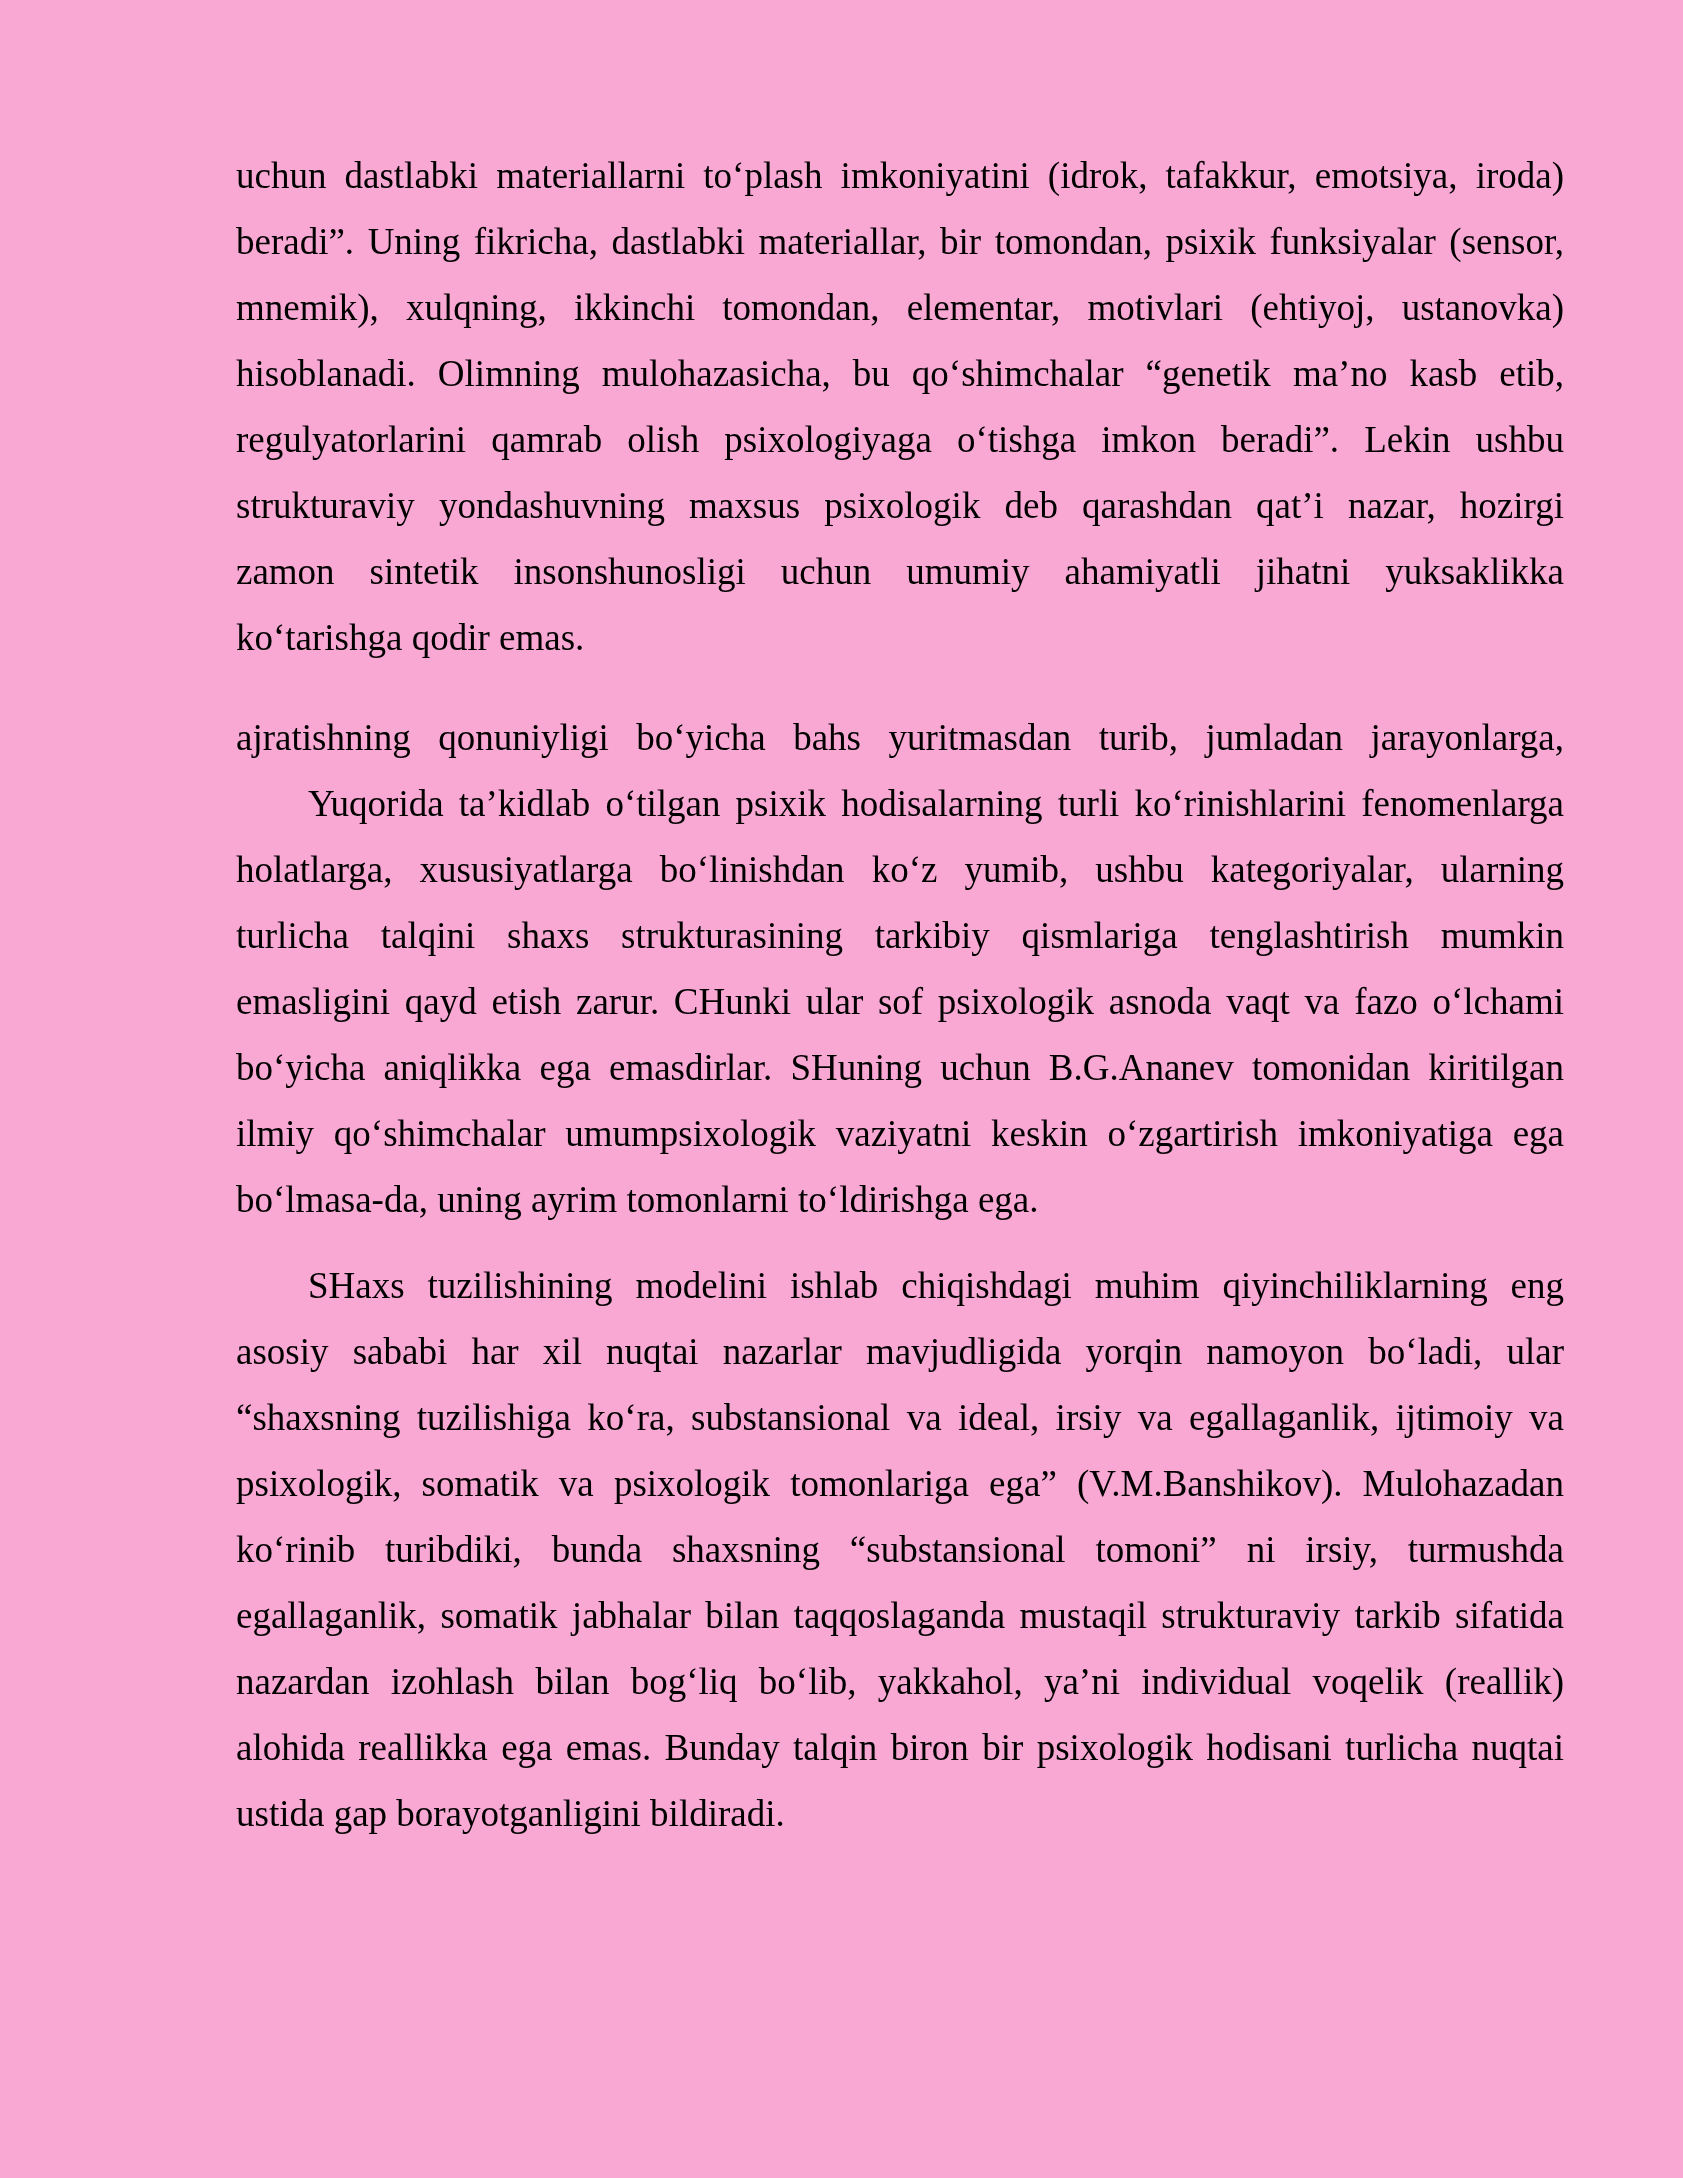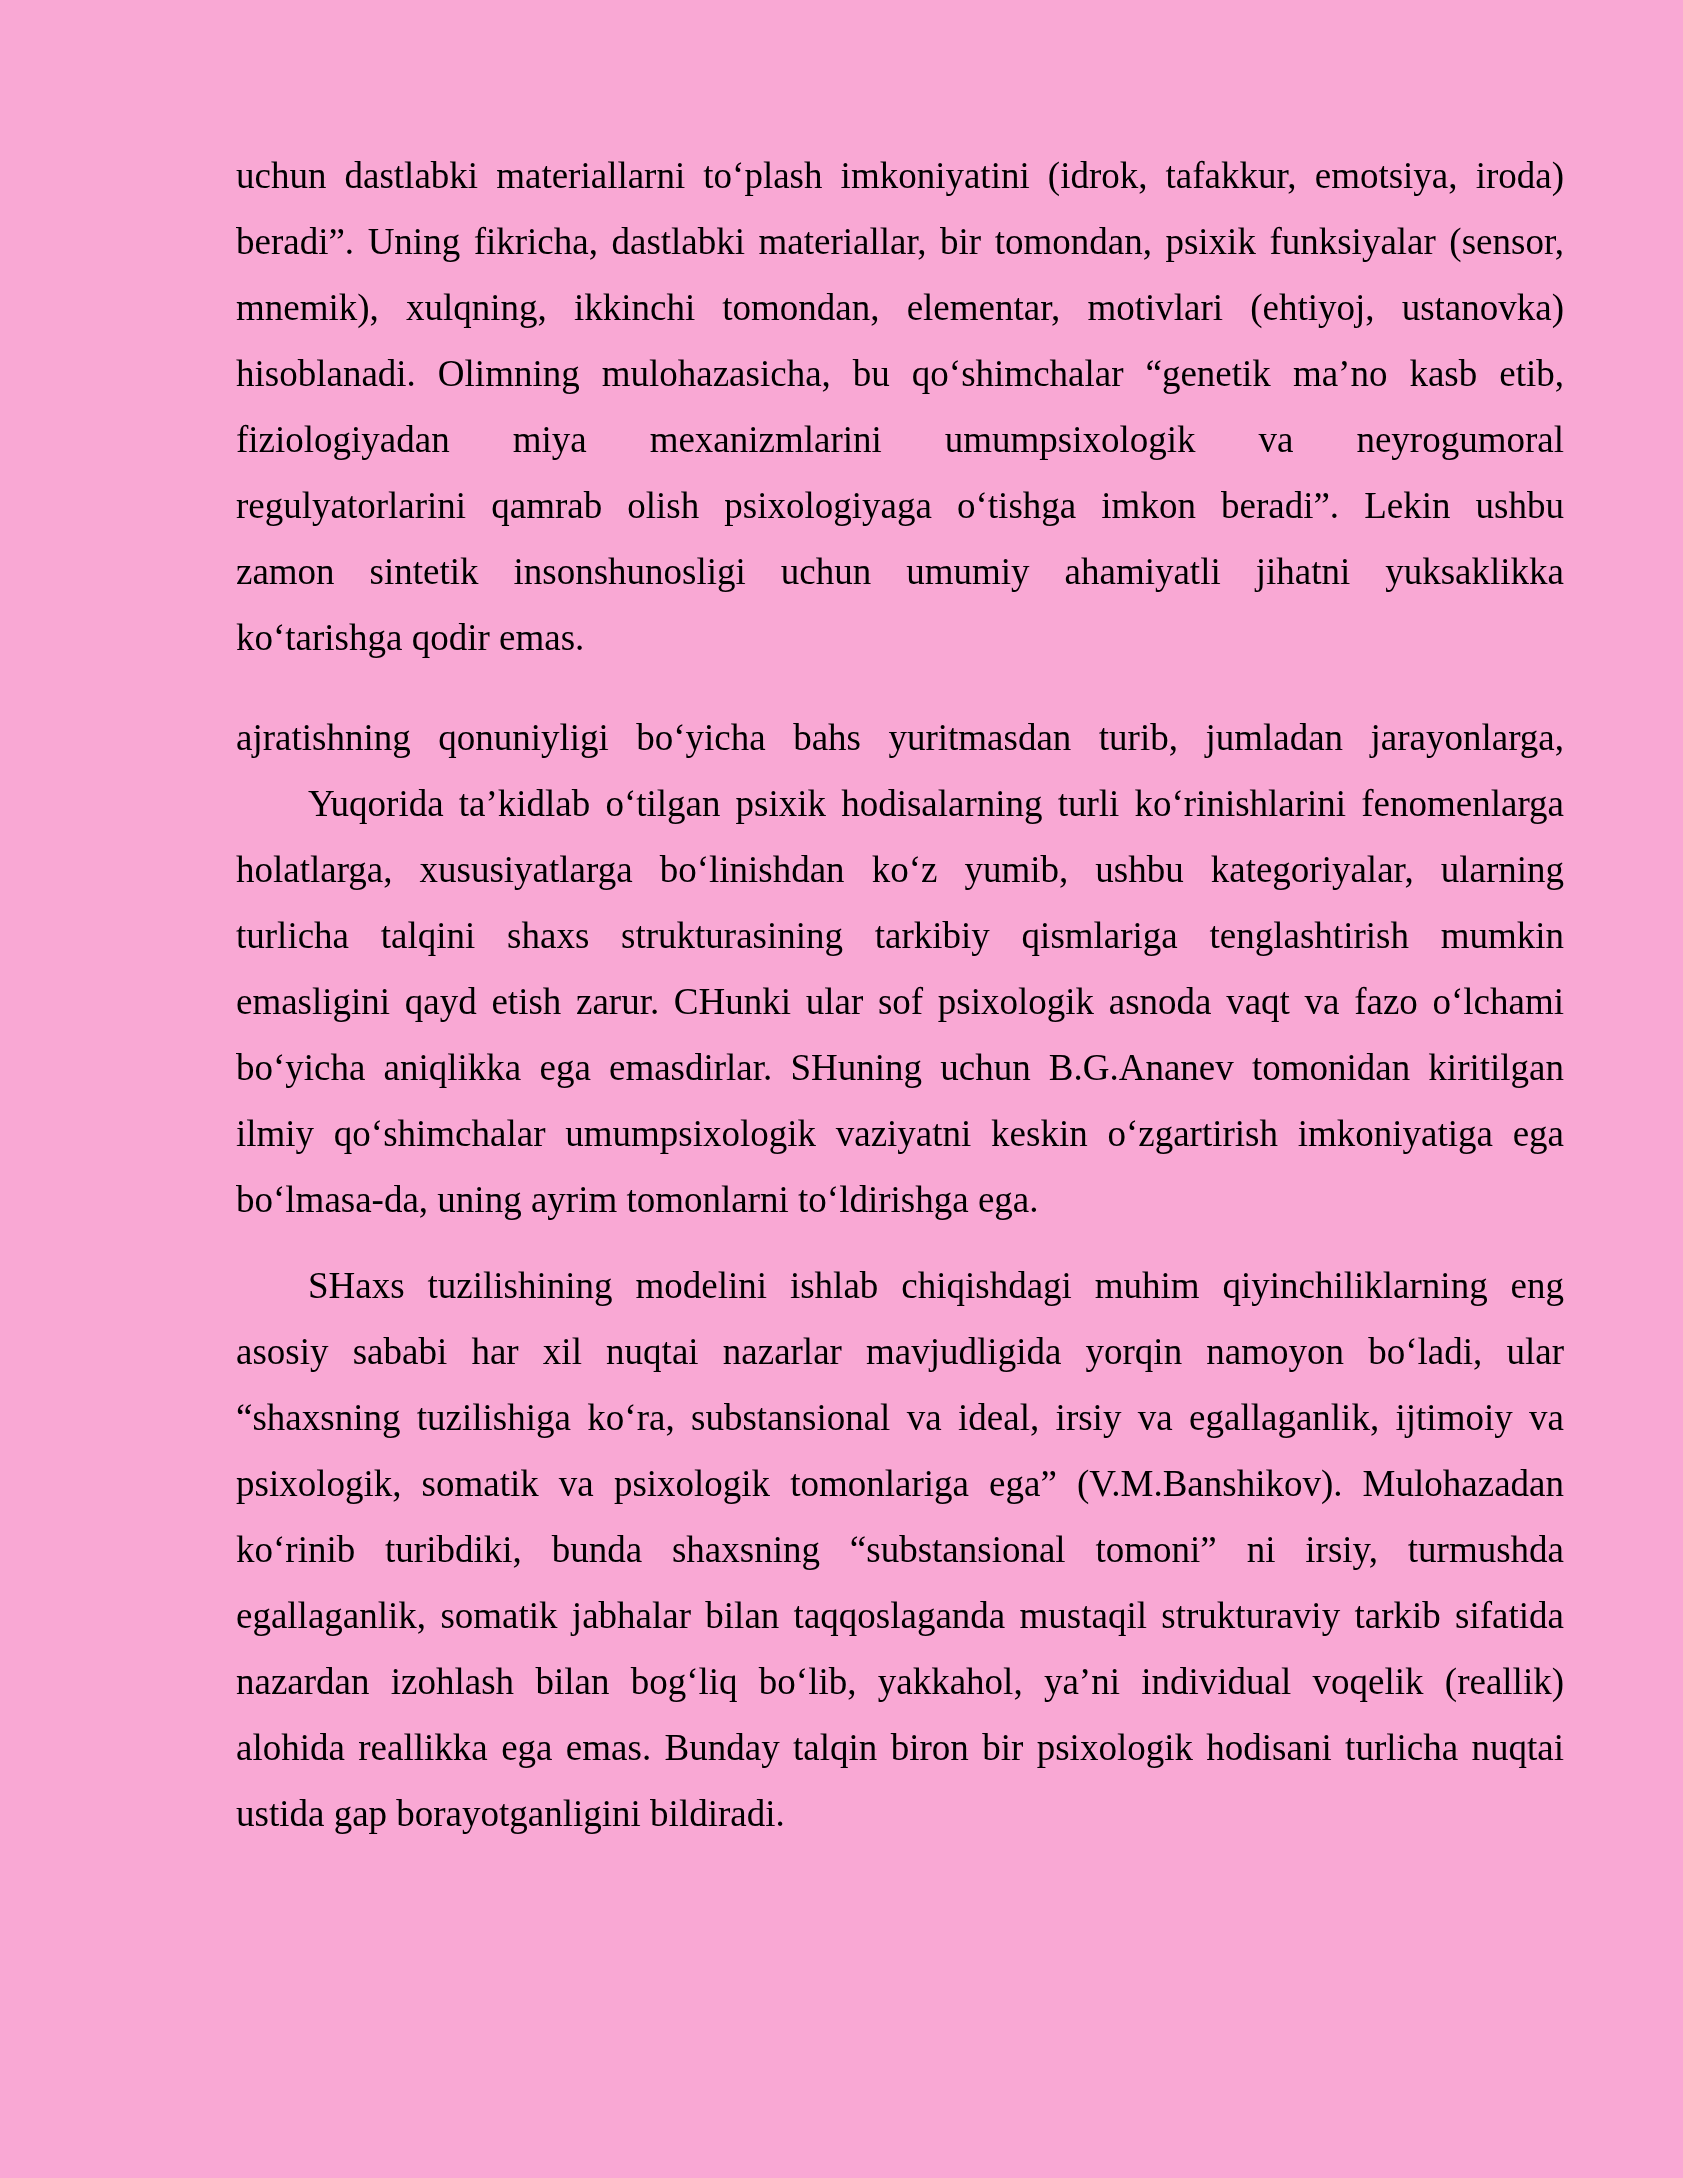--- a/index.html
+++ b/index.html
@@ -44,22 +44,22 @@
 </head>
 <body>
 
 <div class="page">
 
   <div class="para p1">
     <div class="line">uchun dastlabki materiallarni to‘plash imkoniyatini (idrok, tafakkur, emotsiya, iroda)</div>
     <div class="line">beradi”. Uning fikricha, dastlabki materiallar, bir tomondan, psixik funksiyalar (sensor,</div>
     <div class="line">mnemik), xulqning, ikkinchi tomondan, elementar, motivlari (ehtiyoj, ustanovka)</div>
     <div class="line">hisoblanadi. Olimning mulohazasicha, bu qo‘shimchalar “genetik ma’no kasb etib,</div>
-    <div class="line">fiziologiyadan miya mexanizmlarini umumpsixologik va neyrogumoral</div>
     <div class="line">regulyatorlarini qamrab olish psixologiyaga o‘tishga imkon beradi”. Lekin ushbu</div>
+    <div class="line">strukturaviy yondashuvning maxsus psixologik deb qarashdan qat’i nazar, hozirgi</div>
     <div class="line">zamon sintetik insonshunosligi uchun umumiy ahamiyatli jihatni yuksaklikka</div>
     <div class="line para-last">ko‘tarishga qodir emas.</div>
   </div>
 
   <div class="para p2">
     <div class="line">ajratishning qonuniyligi bo‘yicha bahs yuritmasdan turib, jumladan jarayonlarga,</div>
     <div class="line indent">Yuqorida ta’kidlab o‘tilgan psixik hodisalarning turli ko‘rinishlarini fenomenlarga</div>
     <div class="line">holatlarga, xususiyatlarga bo‘linishdan ko‘z yumib, ushbu kategoriyalar, ularning</div>
     <div class="line">turlicha talqini shaxs strukturasining tarkibiy qismlariga tenglashtirish mumkin</div>
     <div class="line">emasligini qayd etish zarur. CHunki ular sof psixologik asnoda vaqt va fazo o‘lchami</div>

